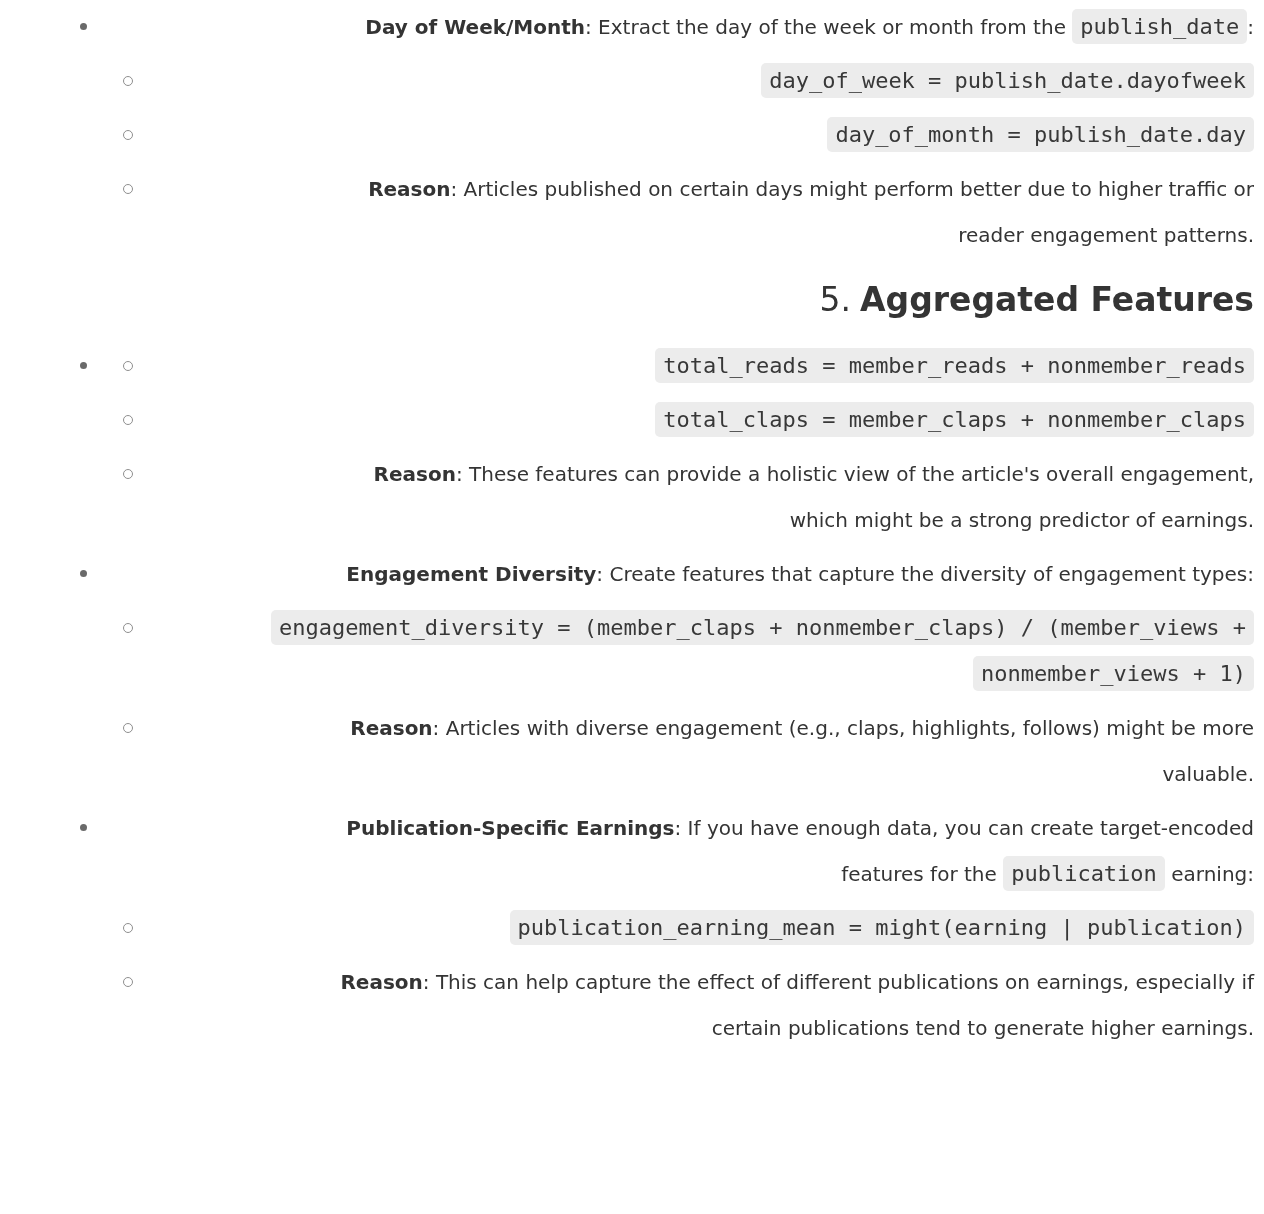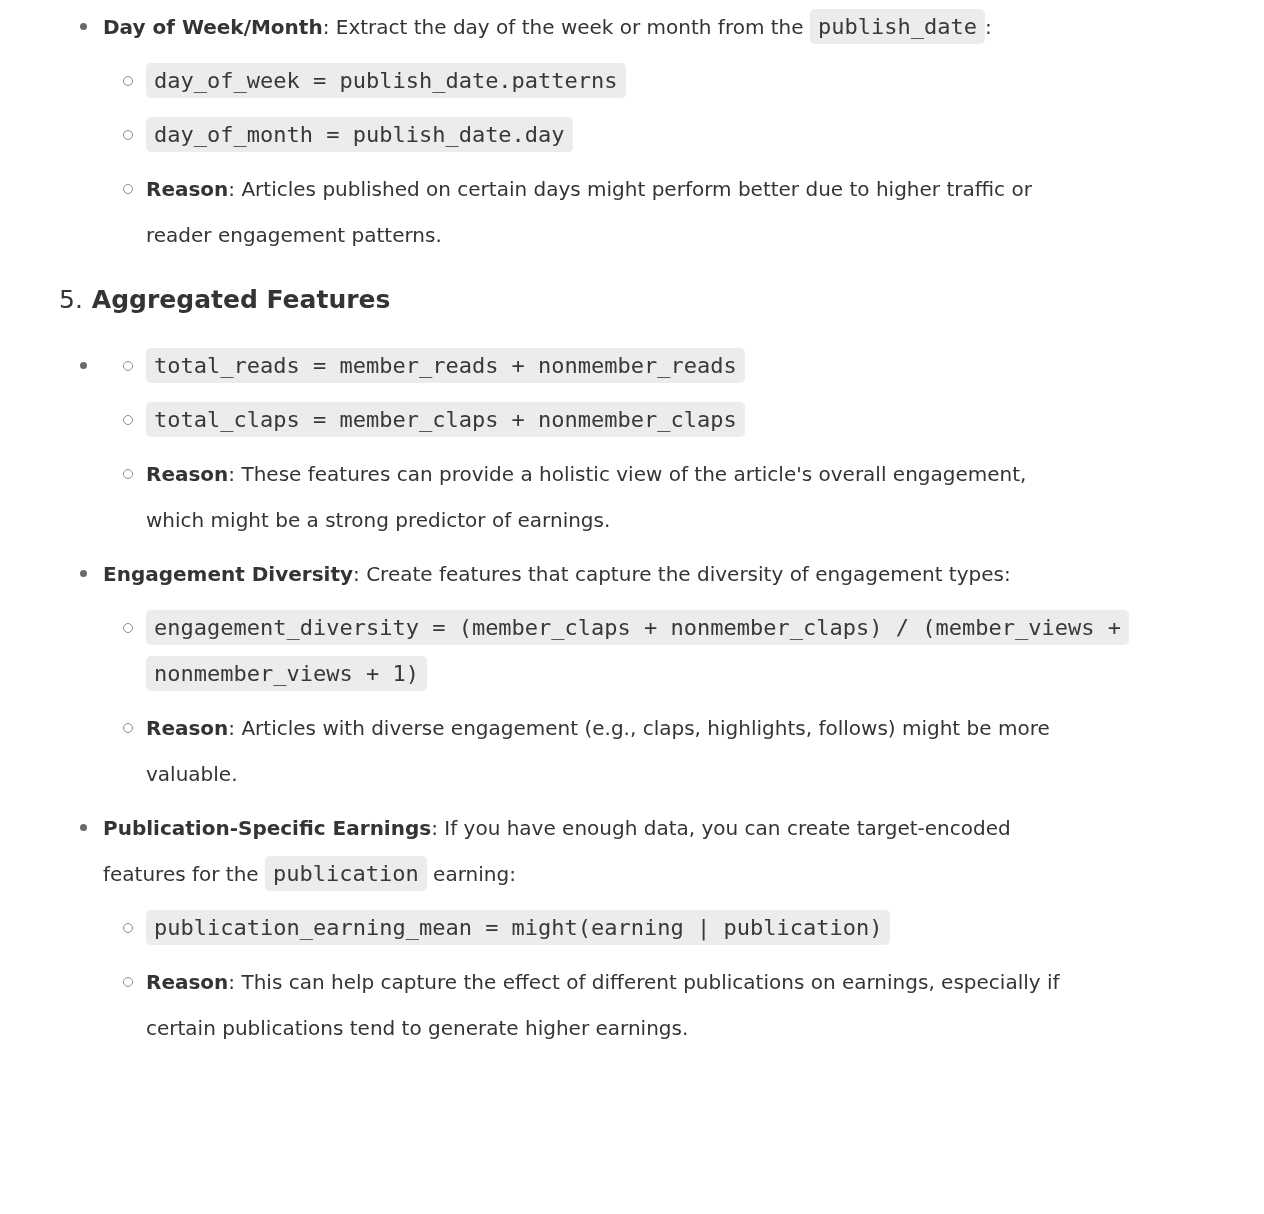--- a/index.html
+++ b/index.html
@@ -16,20 +16,21 @@
     font-family: "DejaVu Sans", "Liberation Sans", sans-serif;
     font-size: 20px;
     line-height: 46px;
     color: var(--text);
   }
   .doc {
     width: 1264px;
     min-height: 1214px;
     padding: 4px 10px 16px 59px;
     background: var(--bg);
+    text-align: right;
   }
   ul { list-style: none; }
   .l1 > li { position: relative; padding-left: 44px; margin: 8px 0; }
   .l1 > li:first-child { margin-top: 0; }
   .l2 > li { position: relative; padding-left: 43px; margin: 8px 0; }
   .marker { position: absolute; display: block; }
   .dot {
     left: 21px; top: 19px;
     width: 7px; height: 7px;
     border-radius: 50%;
@@ -50,41 +51,41 @@
     line-height: 24px;
     color: var(--code-text);
     background: var(--code-bg);
     border-radius: 5px;
     padding: 5px 8px;
     white-space: pre-wrap;
     -webkit-box-decoration-break: clone;
     box-decoration-break: clone;
   }
   .section-heading {
-    font-size: 25px;
+    font-size: 33px;
     line-height: 38px;
     font-weight: bold;
     margin: 23px 0 24px 0;
     white-space: pre-wrap;
   }
   .section-heading .num { font-weight: 400; margin-right: 9px; }
 </style>
 </head>
 <body>
 
 <div class="doc">
 
   <ul class="l1">
     <li>
       <span class="marker dot"></span>
       <div class="para"><span class="b">Day of Week/Month</span><span>: Extract the day of the week or month from the </span><code class="chip">publish_date</code><span>:</span></div>
       <ul class="l2">
         <li>
           <span class="marker ring"></span>
-          <div class="para"><code class="chip">day_of_week = publish_date.patterns</code></div>
+          <div class="para"><code class="chip">day_of_week = publish_date.dayofweek</code></div>
         </li>
         <li>
           <span class="marker ring"></span>
           <div class="para"><code class="chip">day_of_month = publish_date.day</code></div>
         </li>
         <li>
           <span class="marker ring"></span>
           <div class="para"><span class="b">Reason</span><span>: Articles published on certain days might perform better due to higher traffic or
 reader engagement patterns.</span></div>
         </li>

